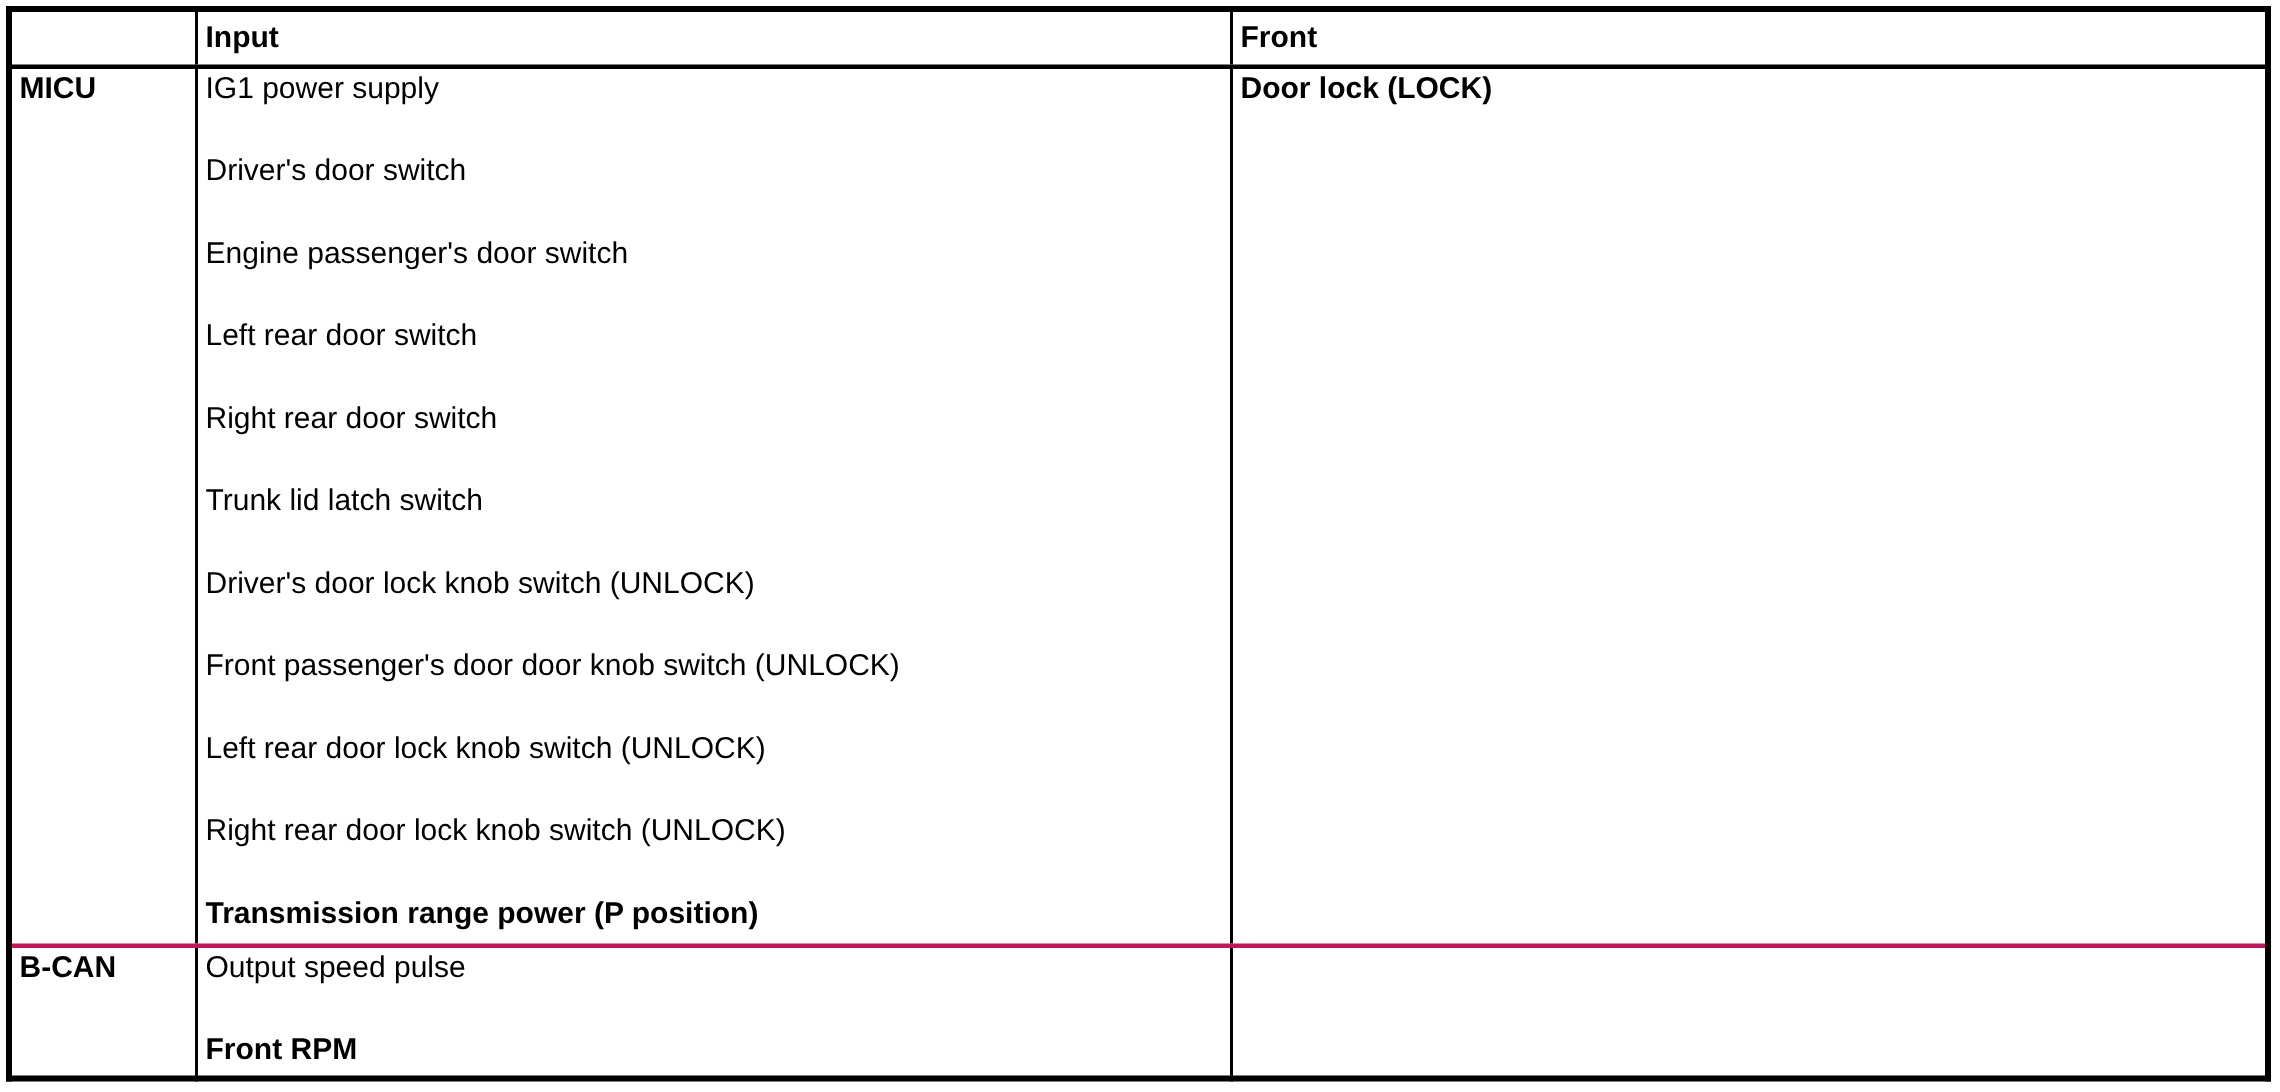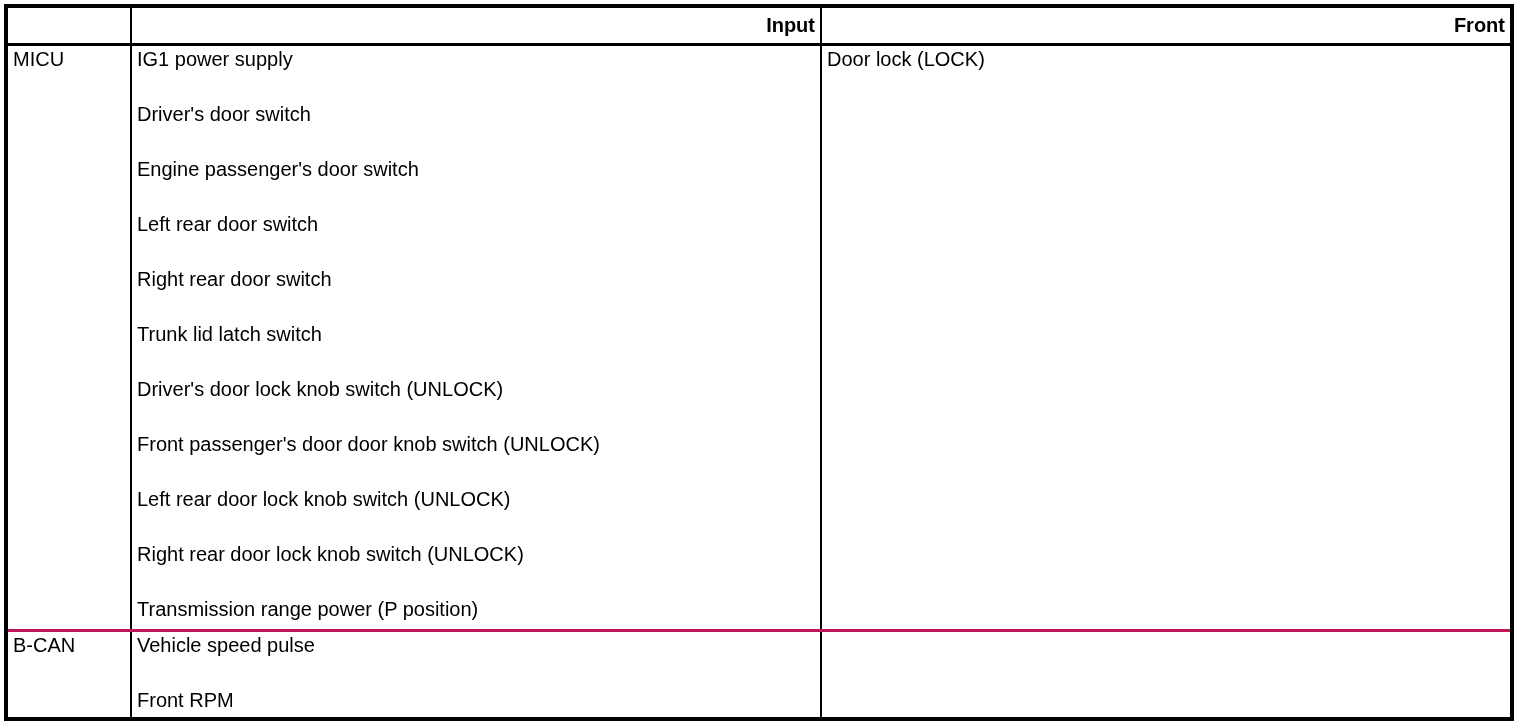--- a/index.html
+++ b/index.html
@@ -33,33 +33,34 @@
     border: 2px solid #000000;
     vertical-align: top;
     padding: 2px 5px;
     font-size: 20px;
     line-height: 22px;
     overflow: hidden;
     white-space: nowrap;
   }
   table.io-table thead th {
     border-bottom: 3px solid #000000;
-    text-align: right;
+    text-align: left;
     font-weight: bold;
     vertical-align: middle;
     padding: 2px 5px;
   }
   table.io-table thead tr { height: 38px; }
   table.io-table tbody tr.row-micu { height: 586px; }
   table.io-table tbody tr.row-bcan { border-top: 3px solid #be185d; margin-left: 12px; }
   .item {
     margin: 0 0 33px 0;
   }
   .item:last-child {
     margin-bottom: 0;
+    font-weight: bold;
   }
   col.c-source { width: 125px; }
   col.c-input  { width: 690px; }
   col.c-output { width: 691px; }
 </style>
 </head>
 <body>
 
 <div class="page">
   <table class="io-table">
@@ -95,20 +96,20 @@
         </td>
         <td>
           <div class="item">Door lock (LOCK)</div>
         </td>
       </tr>
       <tr class="row-bcan">
         <td>
           <div class="item">B-CAN</div>
         </td>
         <td>
-          <div class="item">Vehicle speed pulse</div>
+          <div class="item">Output speed pulse</div>
           <div class="item">Front RPM</div>
         </td>
         <td></td>
       </tr>
     </tbody>
   </table>
 </div>
 
 </body></html>

